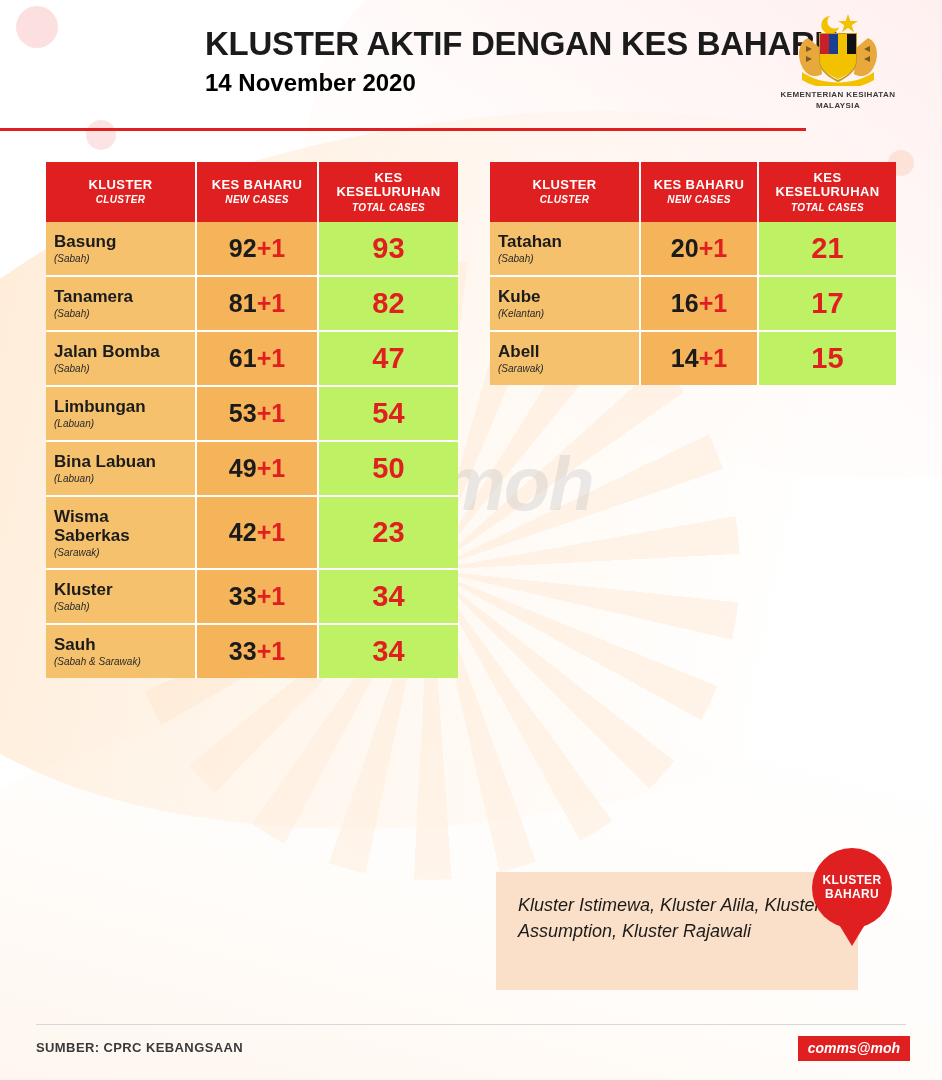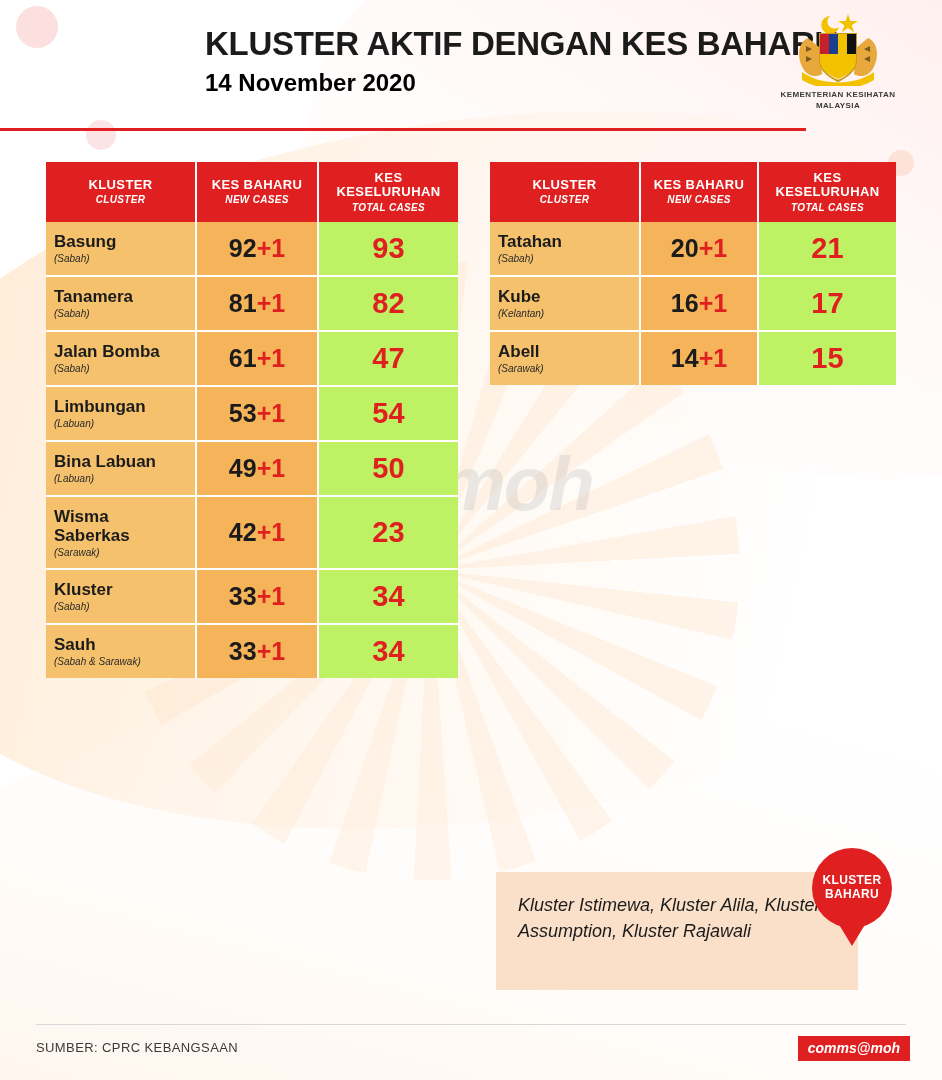--- a/index.html
+++ b/index.html
@@ -177,21 +177,21 @@
 
   
   .footer {
     position: absolute; left: 0; bottom: 0; width: 942px; height: 56px; z-index: 2;
   }
   .footer-rule {
     position: absolute; left: 36px; right: 36px; top: 0; height: 1px; background: #d8d8d8;
   }
   .source {
     position: absolute; left: 36px; top: 16px;
-    font-size: 13px; font-weight: normal; color: #3a3a3a; letter-spacing: .4px;
+    font-size: 13px; font-weight: bold; color: #3a3a3a; letter-spacing: .4px;
   }
   .brand {
     position: absolute; right: 32px; top: 12px;
     background: #e02020; color: #fff;
     font-size: 14px; font-style: italic; font-weight: bold;
     padding: 4px 10px 5px;
   }
 </style>
 </head>
 <body>

